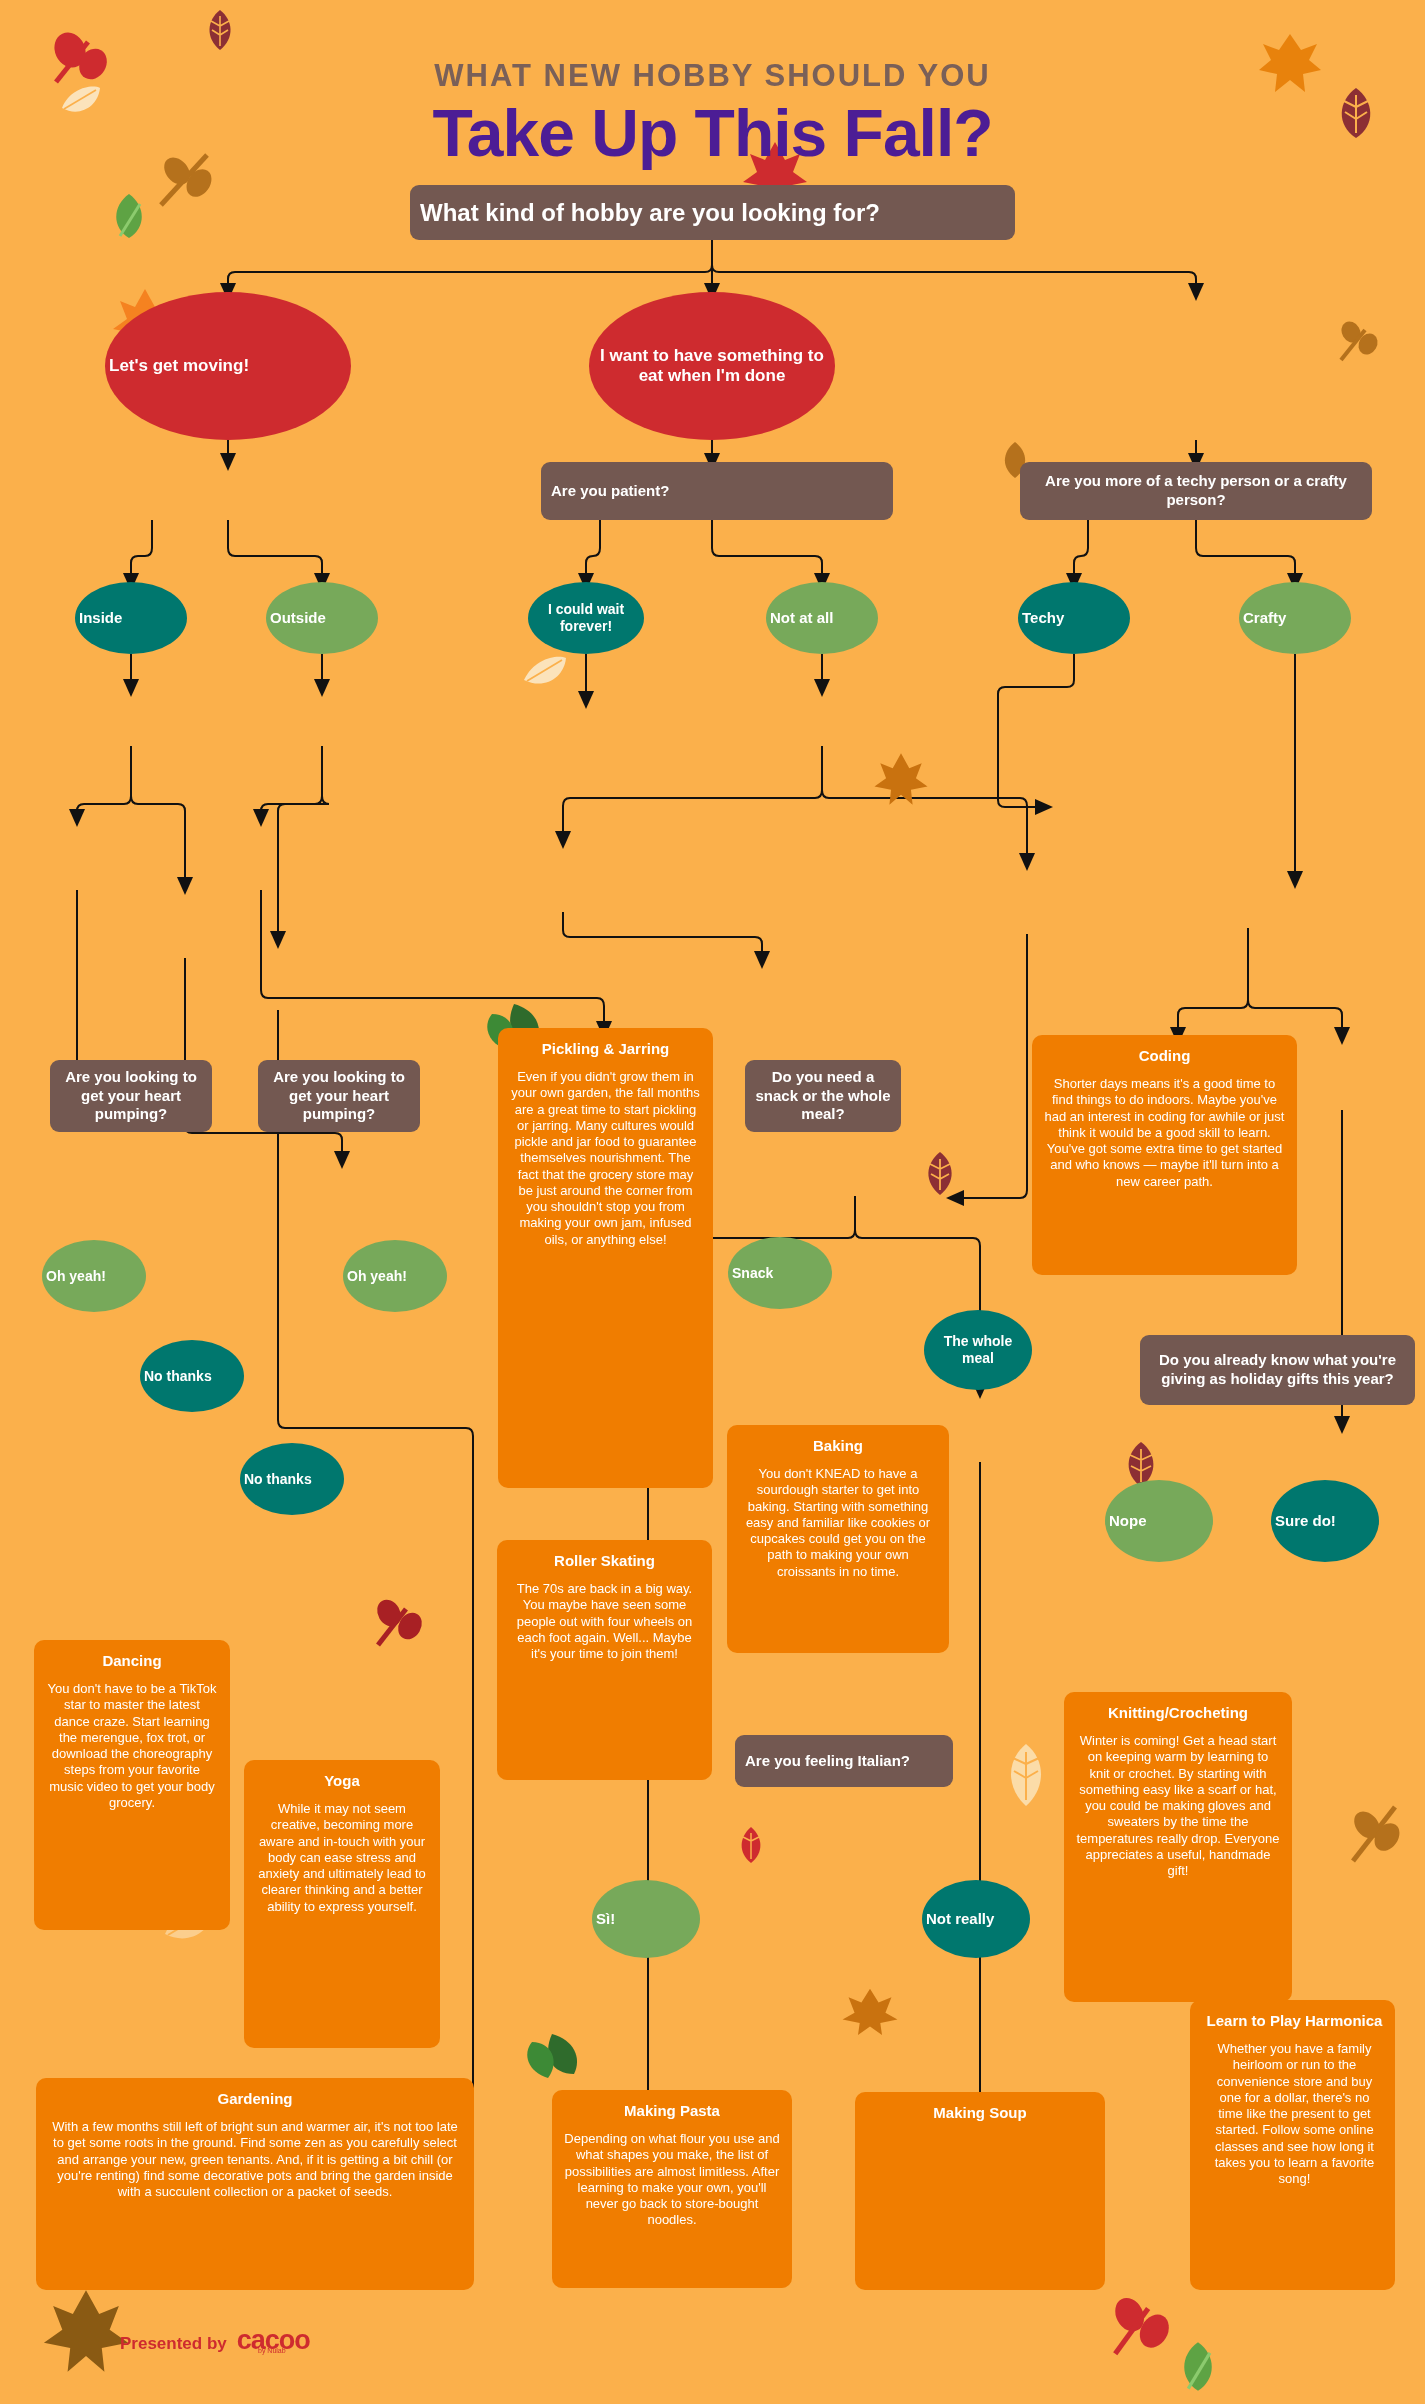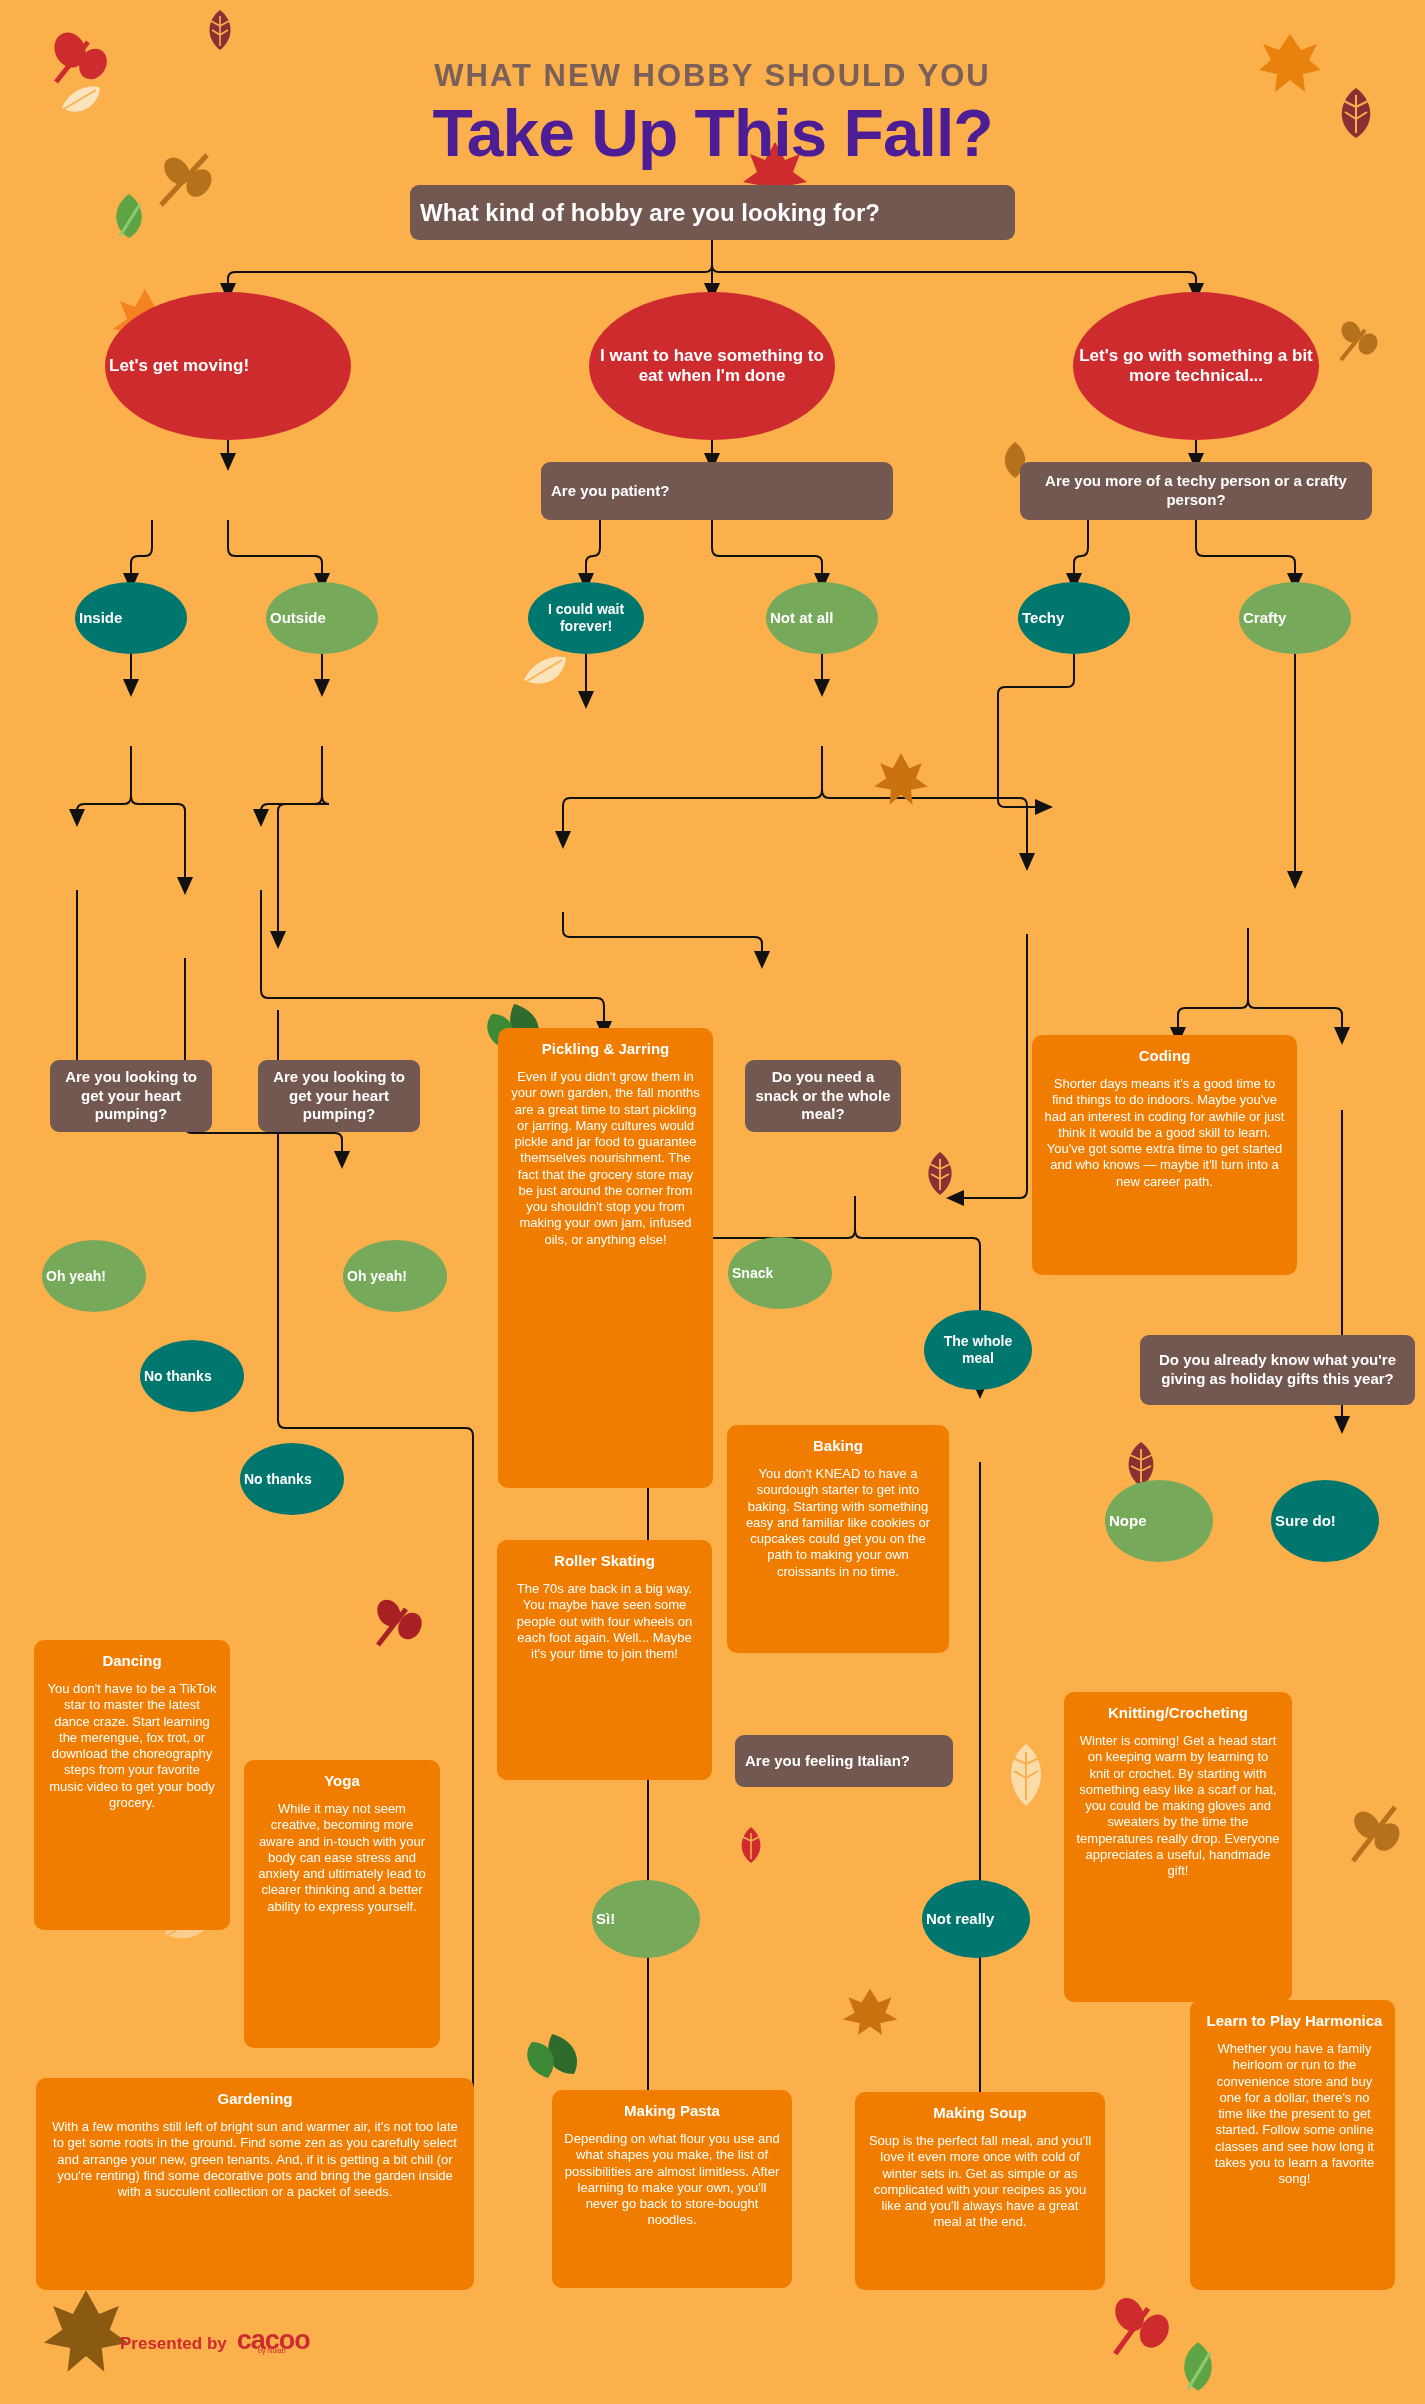--- a/index.html
+++ b/index.html
@@ -274,23 +274,20 @@
   <div class="node qbox" style="left:410px;top:185px;width:605px;height:55px;font-size:24px;">
     <span>What kind of hobby are you looking for?</span>
   </div>
 
   <div class="node circle c-red" style="left:105px;top:292px;width:246px;height:148px;font-size:17px;border-radius:50%;">
     <span>Let's get moving!</span>
   </div>
   <div class="node circle c-red" style="left:589px;top:292px;width:246px;height:148px;font-size:17px;">
     <span>I want to have something to eat when I'm done</span>
   </div>
-  <div class="node circle c-red" style="left:1073px;top:292px;width:246px;height:148px;font-size:17px;">
-    <span>Let's go with something a bit more technical...</span>
-  </div>
 
   <div class="node qbox" style="left:541px;top:462px;width:352px;height:58px;font-size:15px;">
     <span>Are you patient?</span>
   </div>
   <div class="node qbox" style="left:1020px;top:462px;width:352px;height:58px;font-size:15px;">
     <span>Are you more of a techy person or a crafty person?</span>
   </div>
 
   <div class="node circle c-teal" style="left:75px;top:582px;width:112px;height:72px;font-size:15px;">
     <span>Inside</span>
@@ -403,21 +400,20 @@
     <span class="cb">With a few months still left of bright sun and warmer air, it's not too late to get some roots in the ground. Find some zen as you carefully select and arrange your new, green tenants. And, if it is getting a bit chill (or you're renting) find some decorative pots and bring the garden inside with a succulent collection or a packet of seeds.</span>
   </div>
 
   <div class="card" style="position:absolute;left:552px;top:2090px;width:240px;height:198px;font-size:13px;">
     <span class="ct" style="font-size:15px;">Making Pasta</span>
     <span class="cb">Depending on what flour you use and what shapes you make, the list of possibilities are almost limitless. After learning to make your own, you'll never go back to store-bought noodles.</span>
   </div>
 
   <div class="card" style="position:absolute;left:855px;top:2092px;width:250px;height:198px;font-size:13px;">
     <span class="ct" style="font-size:15px;">Making Soup</span>
-    <span class="cb">Soup is the perfect fall meal, and you'll love it even more once with cold of winter sets in. Get as simple or as complicated with your recipes as you like and you'll always have a great meal at the end.</span>
   </div>
 
   <div class="footer">
     <span class="pb">Presented by</span>
     <span class="logo">cacoo</span>
     <span class="sub">by Nulab</span>
   </div>
 
 </div>
 

